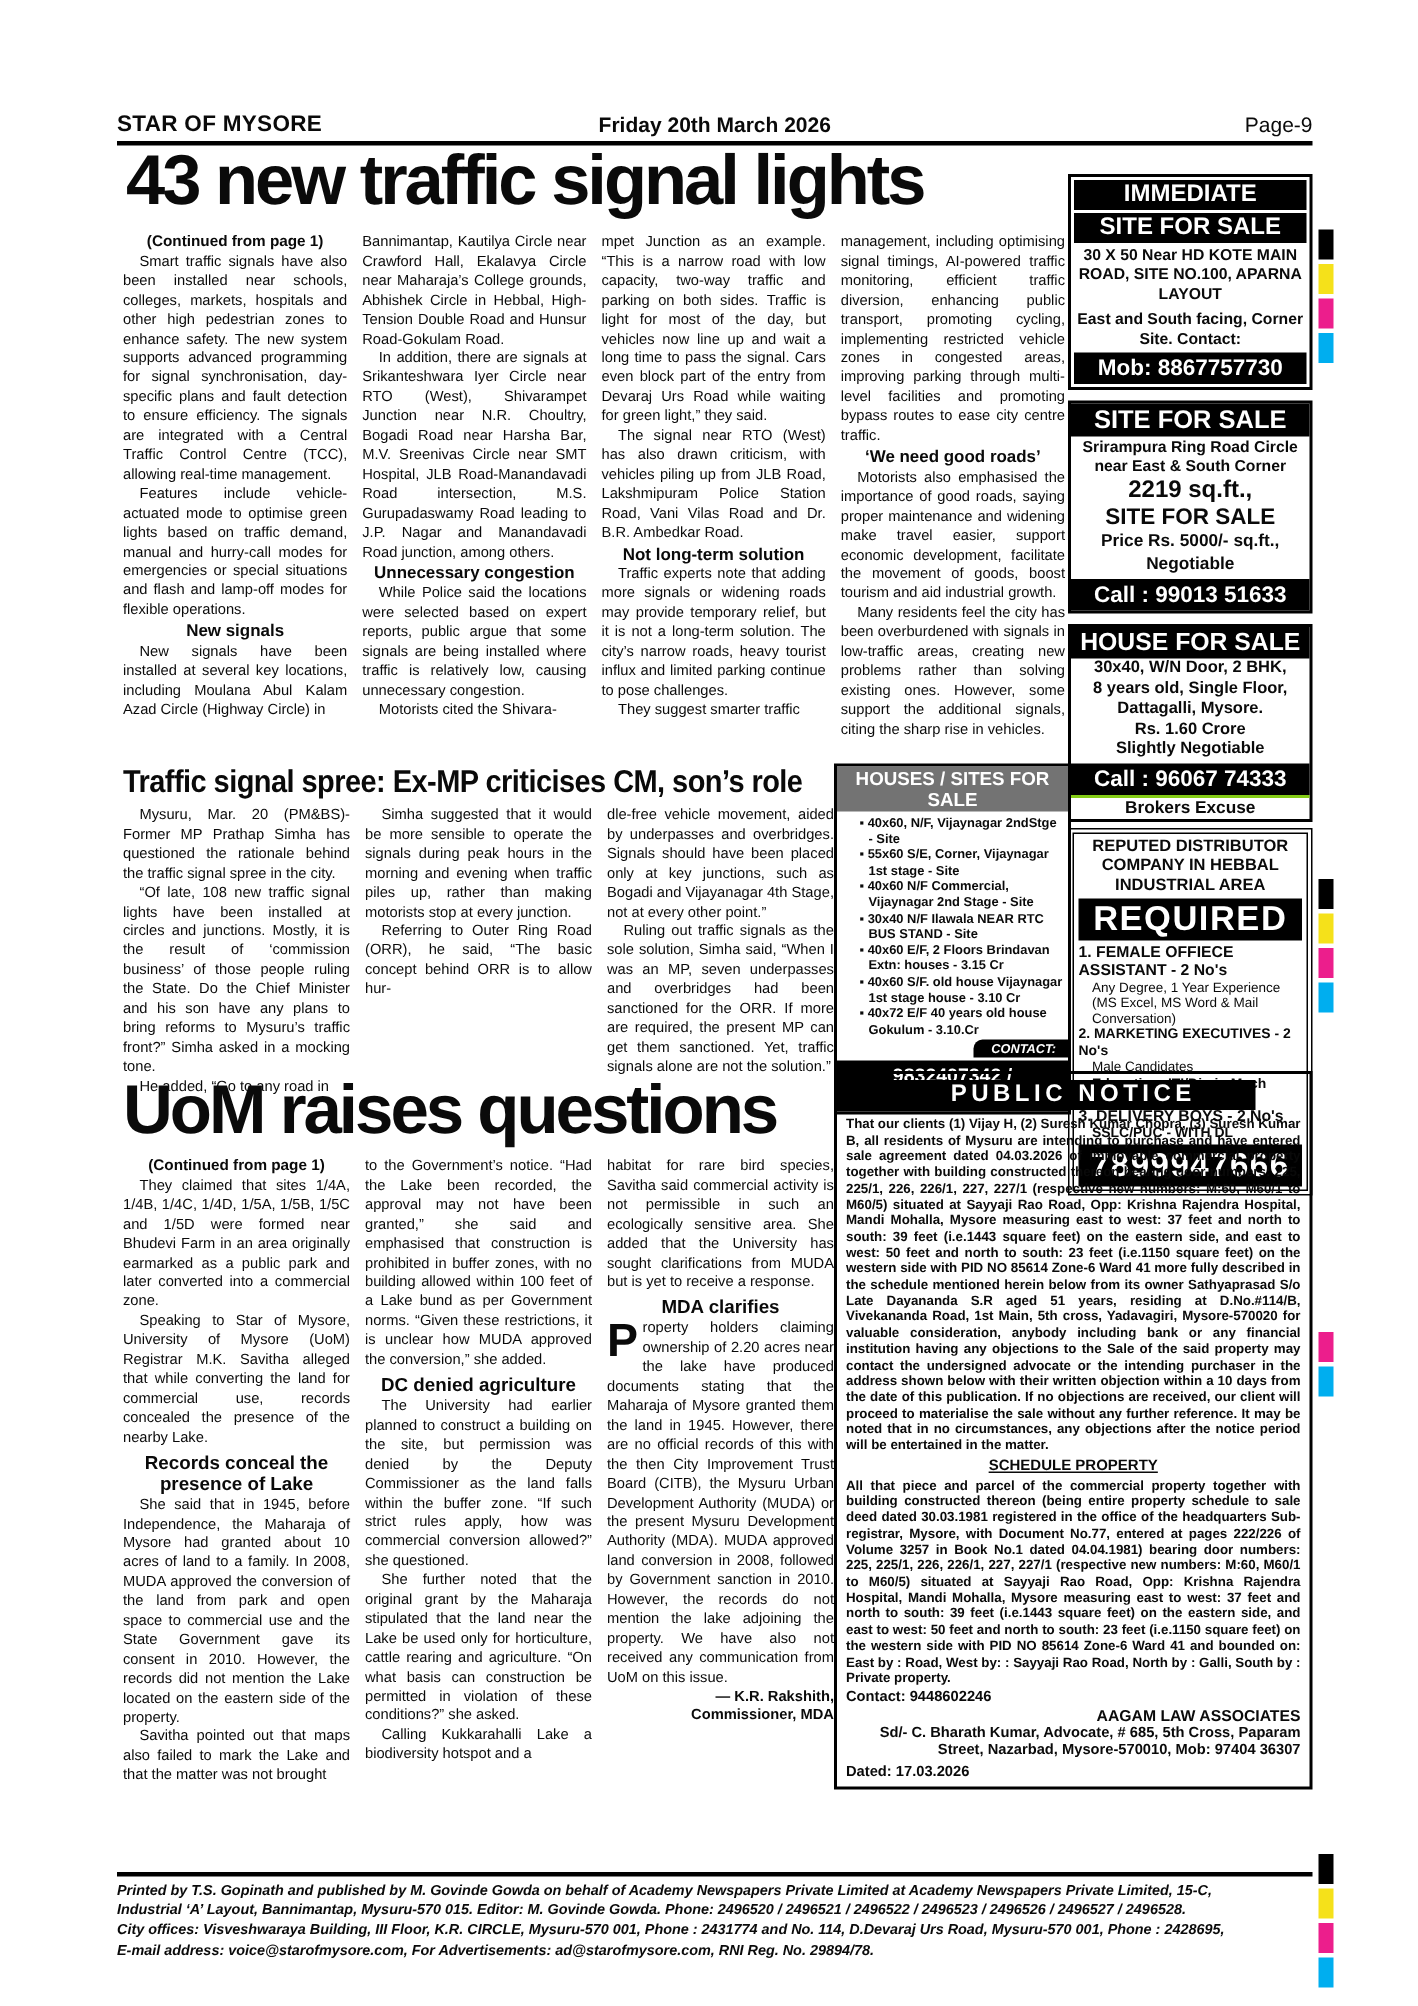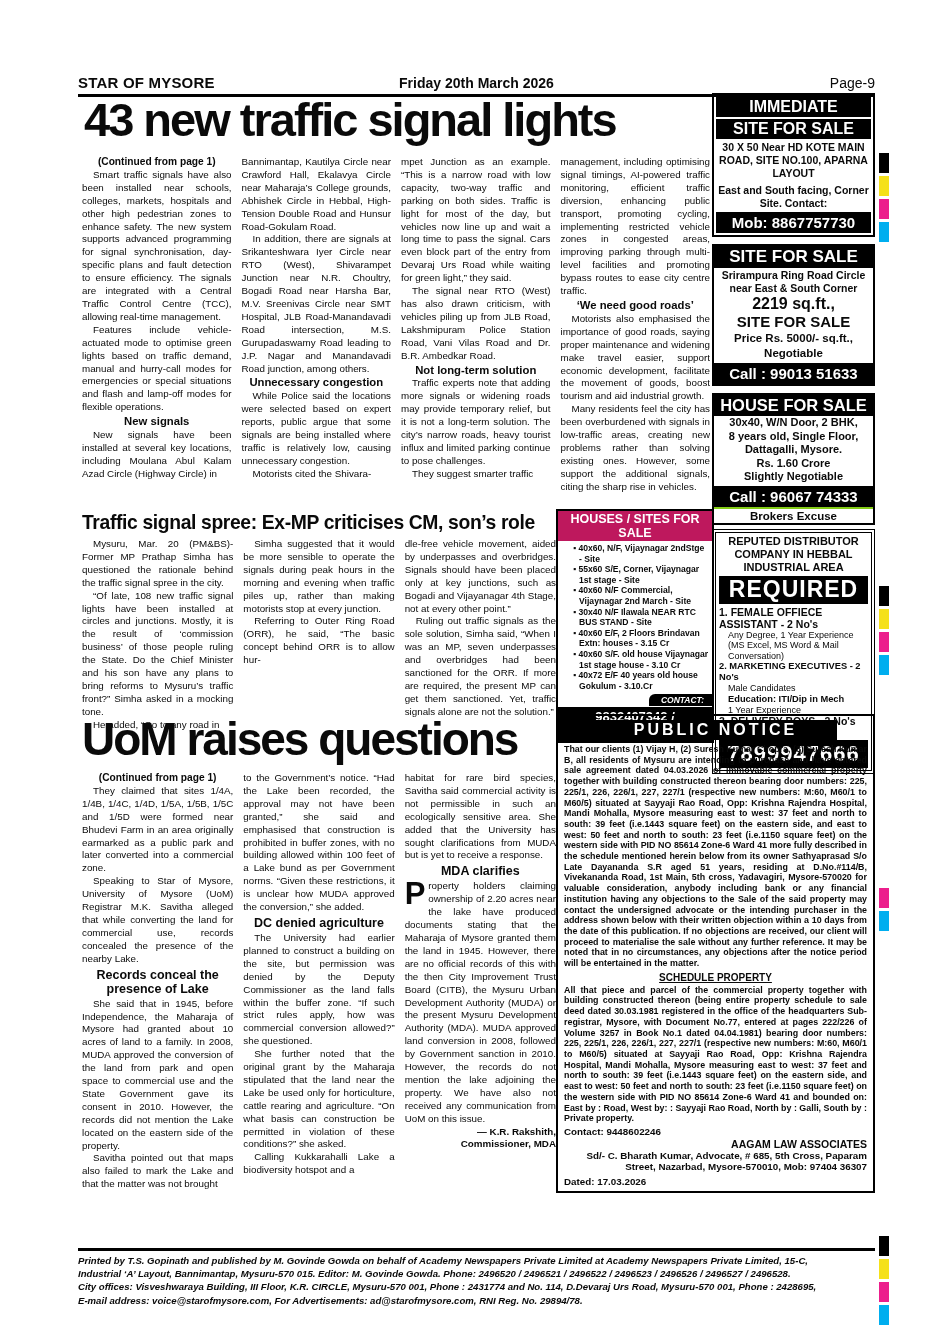--- a/index.html
+++ b/index.html
@@ -27,21 +27,21 @@
   .blk{margin:0;}
   .p{text-indent:11px;}
   .cont{}
   .note{text-align:center;font-weight:bold;font-size:10.2px;}
   .subhead{text-align:center;font-weight:bold;font-size:11.3px;margin:1px 0;text-indent:0;}
   .subhead-red{text-align:center;font-weight:bold;font-size:12.5px;line-height:14px;margin:2px 0;}
   .byline{text-align:right;font-weight:bold;}
   .dropcap{}
   .dropcap .dc{float:left;font-size:31px;line-height:25px;font-weight:bold;padding:1px 3px 0 0;}
   
-  .rail{position:absolute;left:712px;top:93px;width:163px;}
+  .rail{position:absolute;left:712px;top:116px;width:163px;}
   .ad{border:2px solid #000;margin-bottom:7px;text-align:center;}
   .ad-bar{background:#000;color:#fff;font-weight:bold;}
   .imm-bar{font-size:16px;padding:1px 0;margin:2px 2px 0 2px;}
   .imm-body{font-weight:bold;font-size:10.5px;line-height:13px;padding:2px 2px;}
   .imm-phone{font-size:15px;padding:2px 0;margin:0 2px 2px 2px;}
   .site-bar{font-size:17px;padding:1px 0;}
   .site-line{font-weight:bold;font-size:10.5px;line-height:12.5px;padding:1px 2px 0;}
   .site-size{font-weight:bold;font-size:16px;line-height:19px;}
   .site-sub{font-weight:bold;font-size:15px;line-height:18px;}
   .site-price{font-weight:bold;font-size:11.5px;line-height:15px;}
@@ -57,21 +57,21 @@
             padding:0 0 1px;margin:2px 0;}
   .dist-jobs{text-align:left;}
   .job-head{font-weight:bold;font-size:10.5px;line-height:12px;}
   .job-head2{font-weight:bold;font-size:9.3px;line-height:11px;}
   .job-detail{font-size:9px;line-height:10.5px;padding-left:9px;}
   .job-detail-b{font-weight:bold;font-size:9.3px;line-height:11px;padding-left:9px;}
   .dist-phone{background:#000;color:#fff;font-weight:bold;font-size:22px;letter-spacing:1px;
               padding:1px 0;margin-top:2px;}
   
   .hs-ad{position:absolute;left:556px;top:509px;width:154px;border:2px solid #000;}
-  .hs-bar{background:#be185d;color:#fff;font-weight:bold;font-size:12.5px;text-align:center;padding:1px 0;}
+  .hs-bar{background:#737373;color:#fff;font-weight:bold;font-size:12.5px;text-align:center;padding:1px 0;}
   .hs-list{padding:2px 3px 0 3px;}
   .bullet{font-weight:bold;font-size:8.6px;line-height:10.6px;padding-left:8px;text-indent:-6px;margin-left:10px;}
   .bullet::before{content:"▪ ";}
   .hs-contact{text-align:right;margin-top:-2px;}
   .hs-contact span{background:#000;color:#fff;font-weight:bold;font-style:italic;font-size:8.5px;
                    padding:1px 8px 1px 12px;border-radius:6px 0 0 0;}
   .hs-phones{background:#000;color:#fff;font-weight:bold;font-size:13px;text-align:center;padding:2px 0;}
   
   .pn{position:absolute;left:556px;top:714px;width:319px;border:2px solid #000;padding:2px 6px 4px;
       box-sizing:border-box;}
@@ -220,21 +220,21 @@
         </div>
       <div class="dist-phone">7899947666</div>
     </div>
   </div>
 
   <div class="hs-ad">
     <div class="hs-bar">HOUSES / SITES FOR SALE</div>
     <div class="hs-list">
         <p class="blk bullet">40x60, N/F, Vijaynagar 2ndStge - Site</p>
         <p class="blk bullet">55x60 S/E, Corner, Vijaynagar 1st stage - Site</p>
-        <p class="blk bullet">40x60 N/F Commercial, Vijaynagar 2nd March - Site</p>
+        <p class="blk bullet">40x60 N/F Commercial, Vijaynagar 2nd Stage - Site</p>
         <p class="blk bullet">30x40 N/F Ilawala NEAR RTC BUS STAND - Site</p>
         <p class="blk bullet">40x60 E/F, 2 Floors Brindavan Extn: houses - 3.15 Cr</p>
         <p class="blk bullet">40x60 S/F. old house Vijaynagar 1st stage house - 3.10 Cr</p>
         <p class="blk bullet">40x72 E/F 40 years old house Gokulum - 3.10.Cr</p>
       </div>
     <div class="hs-contact">
       <span>CONTACT:</span>
     </div>
     <div class="hs-phones">9832407342 / 9483315583</div>
   </div>

